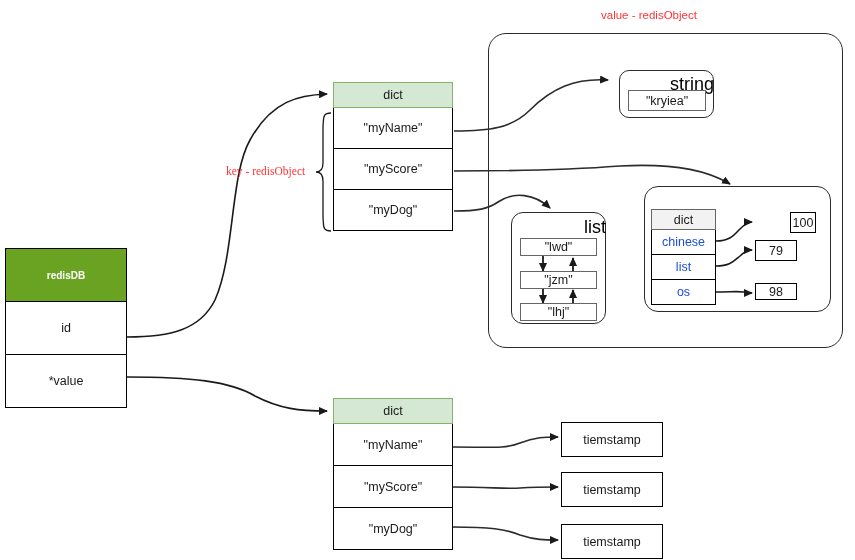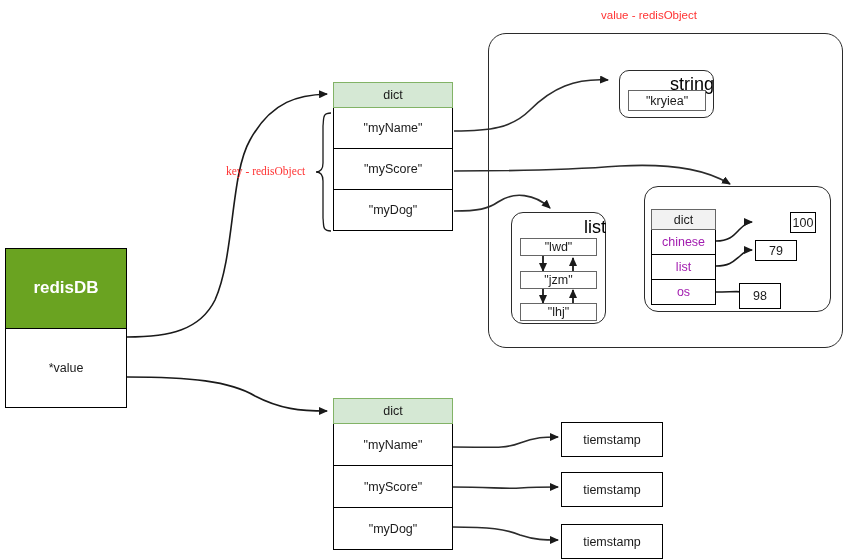--- a/index.html
+++ b/index.html
@@ -42,21 +42,21 @@
     justify-content: center;
     font-size: 12.5px;
     color: #1a1a1a;
     border-top: 1.5px solid #000000;
   }
   .tbl .row:first-child { border-top: none; }
   .tbl .hdr-green {
     background: #6aa321;
     color: #ffffff;
     font-weight: bold;
-    font-size: 17px;
+    font-size: 10px;
   }
 
   
   .dicttbl {
     position: absolute;
     box-sizing: border-box;
     display: flex;
     flex-direction: column;
   }
   .dicttbl .dhdr {
@@ -137,21 +137,21 @@
     display: flex;
     align-items: center;
     justify-content: center;
   }
   .hdict .hr {
     box-sizing: border-box;
     background: #ffffff;
     border: 1.5px solid #000000;
     border-top: none;
     font-size: 12.5px;
-    color: #a21caf;
+    color: #1d4ed8;
     display: flex;
     align-items: center;
     justify-content: center;
   }
 
   
   .annot {
     position: absolute;
     color: #ff3333;
     font-size: 11.5px;
@@ -195,20 +195,21 @@
     <path d="M453,487 C490,487 505,489 520,488 C535,487 545,487 558,487" fill="none" stroke="#2b2b2b" stroke-width="1.6" marker-end="url(#arrow)"></path>
     <path d="M453,527 C490,527 505,529 520,535 C535,540 545,540 558,540" fill="none" stroke="#2b2b2b" stroke-width="1.6" marker-end="url(#arrow)"></path>
   </svg>
 
   <div class="annot" style="left:601px; top:9px;">value - redisObject</div>
 
   <div class="annot" style="left:226px; top:165px;font-family:Liberation Serif, serif;">key - redisObject</div>
 
   <div class="tbl" style="left:5px; top:248px; width:122px; height:160px;">
     <div class="row hdr-green">redisDB</div>
+    <div class="row">id</div>
     <div class="row">*value</div>
   </div>
 
   <div class="dicttbl" style="left:333px; top:82px; width:120px; height:150px;">
     <div class="dhdr" style="height:26px;">dict</div>
     <div class="drow" style="height:41px;">"myName"</div>
     <div class="drow" style="height:41px;">"myScore"</div>
     <div class="drow" style="height:41px;">"myDog"</div>
   </div>
 
@@ -228,21 +229,21 @@
 
   <div class="hdict" style="left:651px; top:209px; width:65px; height:96px;">
     <div class="hh" style="height:21px;">dict</div>
     <div class="hr" style="height:25px;">chinese</div>
     <div class="hr" style="height:25px;">list</div>
     <div class="hr" style="height:25px;">os</div>
   </div>
 
   <div class="pbox" style="left:755px; top:212px; width:26px; height:21px;margin-left:35px;">100</div>
   <div class="pbox" style="left:755px; top:240px; width:42px; height:21px;">79</div>
-  <div class="pbox" style="left:739px; top:283px; width:42px; height:26px;">98</div>
+  <div class="pbox" style="left:755px; top:283px; width:42px; height:17px;">98</div>
 
   <div class="dicttbl" style="left:333px; top:398px; width:120px; height:152px;">
     <div class="dhdr" style="height:26px;">dict</div>
     <div class="drow" style="height:42px;">"myName"</div>
     <div class="drow" style="height:42px;">"myScore"</div>
     <div class="drow" style="height:42px;">"myDog"</div>
   </div>
 
   <div class="pbox" style="left:561px; top:422px; width:102px; height:35px;">tiemstamp</div>
   <div class="pbox" style="left:561px; top:472px; width:102px; height:35px;">tiemstamp</div>

